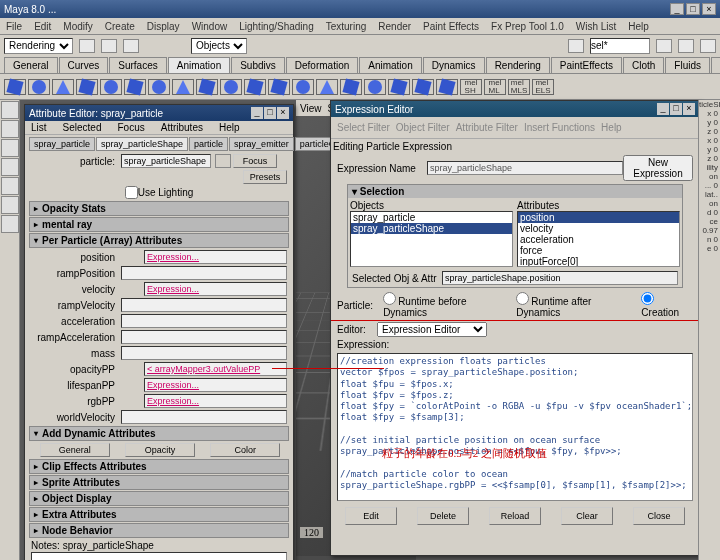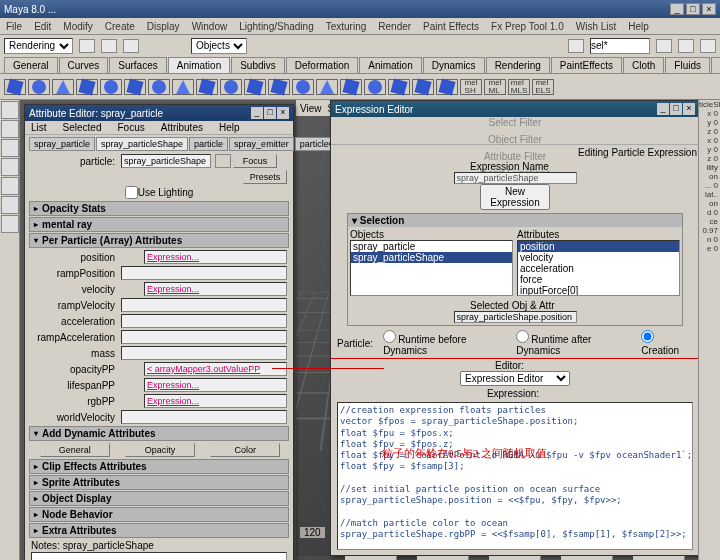--- a/index.html
+++ b/index.html
@@ -44,44 +44,44 @@
 
 .viewport { position: absolute; left: 296px; top: 0; width: 120px; height: 460px; background: #4a4a4a; }
 .vp-menu { height: 16px; background: #d4d0c8; display: flex; gap: 6px; padding: 0 4px; align-items: center; font-size: 9px; }
 .vp-surf { width: 100%; height: 440px; background: linear-gradient(135deg,#5a5a5a,#3a3a3a); position: relative; overflow: hidden; }
 .vp-surf .grid { position: absolute; width: 200%; height: 50%; top: 25%; left: -50%; background-image: linear-gradient(#666 1px,transparent 1px),linear-gradient(90deg,#666 1px,transparent 1px); background-size: 20px 20px; transform: perspective(200px) rotateX(55deg); }
 
 .expr-editor { position: absolute; left: 330px; top: 0; width: 370px; height: 456px; background: #d4d0c8; border: 1px solid #333; box-shadow: 2px 2px 4px rgba(0,0,0,0.5); }
 .expr-editor .wtitle { height: 16px; background: linear-gradient(#2a5a7a,#1a4a6a); color: #fff; display: flex; align-items: center; padding: 0 4px; }
 .expr-editor .wtitle .wclose { margin-left: auto; display: flex; gap: 1px; }
 .expr-editor .wtitle .wclose span { width: 12px; height: 12px; background: #ccc; color: #000; text-align: center; line-height: 10px; font-size: 9px; }
-.expr-editor .wmenu { height: 28px; background: #d4d0c8; display: flex; gap: 6px; padding: 0 6px; align-items: center; color: #888; font-size: 9px; border-bottom: 1px solid #aaa; flex-direction: column; }
-.expr-editor .subt { text-align: right; padding: 2px; font-size: 10px; margin-left: 36px; }
-.expr-editor .row { display: flex; align-items: center; padding: 1px 6px; flex-direction: column; }
+.expr-editor .wmenu { height: 22px; background: #d4d0c8; display: flex; gap: 6px; padding: 0 6px; align-items: center; color: #888; font-size: 9px; border-bottom: 1px solid #aaa; }
+.expr-editor .subt { text-align: left; padding: 2px; font-size: 10px; }
+.expr-editor .row { display: flex; align-items: center; padding: 1px 6px; }
 .expr-editor .row label { width: 90px; text-align: left; padding-right: 4px; }
 .expr-editor .row input.fld { flex: 1; height: 14px; border: 1px inset #888; background: #eee; font-size: 9px; padding: 0 2px; }
 .expr-editor .selbox { margin: 2px 16px; border: 1px solid #888; }
 .expr-editor .selhead { background: #b8b8b8; padding: 1px 4px; font-weight: bold; }
 .expr-editor .selbody { display: flex; padding: 2px; gap: 4px; }
 .expr-editor .lst { flex: 1; height: 56px; border: 1px inset #888; background: #fff; overflow: hidden; font-size: 9px; }
 .expr-editor .lst .li { padding: 0 2px; }
 .expr-editor .lst .li.sel { background: #2a4a8a; color: #fff; }
 .expr-editor .radios { display: flex; align-items: center; gap: 6px; padding: 2px 6px; font-size: 9px; border-bottom: 1px solid #c00; }
 .expr-editor .radios label { padding-right: 4px; }
 .expr-editor .radios input[type=radio] { margin-right: 2px; }
 .expr-editor .code { margin: 2px 6px; height: 148px; border: 1px inset #888; background: #fff; font-family: Consolas, monospace; font-size: 9px; color: #2a4a8a; padding: 2px; white-space: pre; overflow: hidden; line-height: 1.25; }
 .expr-editor .btnrow { display: flex; justify-content: space-around; padding: 4px; }
 .expr-editor .btnrow button { width: 52px; height: 18px; border: 1px outset #ccc; background: #d4d0c8; font-size: 9px; }
 
 .rtbox { position: absolute; right: 0; top: 0; width: 22px; height: 460px; background: #d4d0c8; border-left: 1px solid #888; }
 .rtbox .val { font-size: 8px; text-align: right; padding-right: 2px; color: #333; }
 
 .redline { position: absolute; left: 272px; top: 268px; width: 112px; height: 1px; background: #c00; }
 .anno { position: absolute; left: 382px; top: 446px; color: #c00; font-size: 11px; font-family: SimSun, serif; }
-.framecount { position: absolute; left: 300px; bottom: 22px; color: #000; font-size: 10px; background: rgba(212,208,200,0.7); padding: 0 4px; }
+.framecount { position: absolute; left: 300px; bottom: 22px; color: #000; font-size: 10px; background: rgba(212,208,200,0.7); padding: 0 4px; font-family: Liberation Serif, serif; }
 </style>
 </head>
 <body>
 
 <div class="titlebar">
   <span>Maya 8.0 ...</span>
   <div class="winbtns">
     <span>_</span>
     <span>□</span>
     <span>×</span>
@@ -321,22 +321,22 @@
       </div>
     <div class="sect open">Add Dynamic Attributes</div>
     <div class="prow" id="adddyn" style="justify-content:space-around">
         <button class="sbtn" style="width: 70px;">General</button>
         <button class="sbtn" style="width: 70px;">Opacity</button>
         <button class="sbtn" style="width: 70px;">Color</button>
       </div>
     <div class="sect">Clip Effects Attributes</div>
     <div class="sect">Sprite Attributes</div>
     <div class="sect">Object Display</div>
+    <div class="sect">Extra Attributes</div>
     <div class="sect">Node Behavior</div>
-    <div class="sect">Extra Attributes</div>
     <div class="prow">
         <label style="text-align:center;width:auto">Notes: spray_particleShape</label>
       </div>
     <div style="height:22px;margin:0 6px;border:1px inset #888;background:#fff"></div>
 
   </div>
 
   <div class="expr-editor">
     <div class="wtitle">
       <span>Expression Editor</span>

